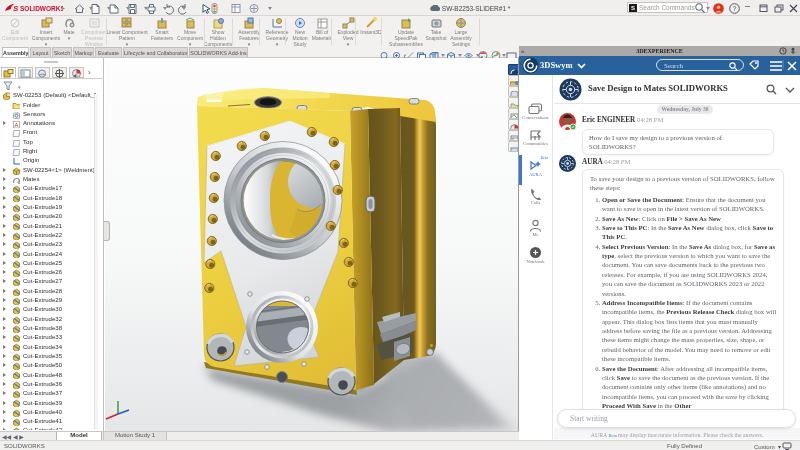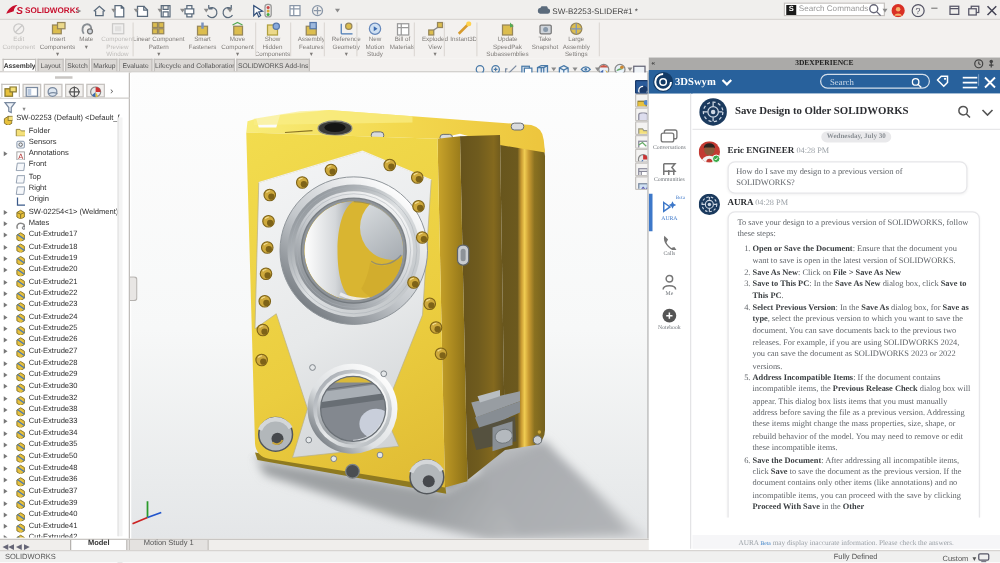--- a/index.html
+++ b/index.html
@@ -912,21 +912,21 @@
       <div id="chathdr">
         <svg width="23" height="23" style="position:absolute;left:5px;top:3px;">
             <circle cx="11.5" cy="11.5" r="11" fill="#1b3a5e"></circle>
             <g stroke="#cfd8e4" stroke-width="1">
               <circle cx="11.5" cy="11.5" r="4.2" fill="none"></circle>
               <circle cx="11.5" cy="11.5" r="7.8" fill="none" stroke-dasharray="2.5 2"></circle>
               <path d="M11.5,4 v3 M11.5,16 v3 M4,11.5 h3 M16,11.5 h3"></path>
             </g>
             <circle cx="11.5" cy="11.5" r="1.8" fill="#cfd8e4"></circle>
           </svg>
-        <span style="position:absolute;left:34px;top:8px;font-size:8.6px;font-weight:bold;color:#2d2f33;">Save Design to Older SOLIDWORKS</span>
+        <span style="position:absolute;left:34px;top:8px;font-size:8.6px;font-weight:bold;color:#2d2f33;">Save Design to Mates SOLIDWORKS</span>
         <svg width="11" height="11" style="position:absolute;left:212px;top:9px;">
             <circle cx="4.5" cy="4.5" r="3.4" fill="none" stroke="#555" stroke-width="1.2"></circle>
             <path d="M7,7 L10,10" stroke="#555" stroke-width="1.2"></path>
           </svg>
         <svg width="10" height="6" style="position:absolute;left:231px;top:12px;">
             <path d="M1,1 L5,5 L9,1" fill="none" stroke="#555" stroke-width="1.3"></path>
           </svg>
       </div>
       <div id="msgs">
         <div style="position:absolute;left:103px;top:0px;width:56px;height:9px;background:#e9e9eb;border-radius:5px;text-align:center;font-size:5.6px;color:#8a8f94;line-height:9px;font-weight:bold;">Wednesday, July 30</div>
@@ -967,20 +967,21 @@
             <li><b class="dk">Save As New</b>: Click on <b class="dk">File &gt; Save As New</b></li>
             <li><b class="dk">Save to This PC</b>: In the <b class="dk">Save As New</b> dialog box, click <b class="dk">Save to This PC</b>.</li>
             <li><b class="dk">Select Previous Version</b>: In the <b class="dk">Save As</b> dialog box, for <b class="dk">Save as type</b>, select the previous version to which you want to save the document. You can save documents back to the previous two releases. For example, if you are using SOLIDWORKS 2024, you can save the document as SOLIDWORKS 2023 or 2022 versions.</li>
             <li><b class="dk">Address Incompatible Items</b>: If the document contains incompatible items, the <b class="dk">Previous Release Check</b> dialog box will appear. This dialog box lists items that you must manually address before saving the file as a previous version. Addressing these items might change the mass properties, size, shape, or rebuild behavior of the model. You may need to remove or edit these incompatible items.</li>
             <li><b class="dk">Save the Document</b>: After addressing all incompatible items, click <b class="dk">Save</b> to save the document as the previous version. If the document contains only other items (like annotations) and no incompatible items, you can proceed with the save by clicking <b class="dk">Proceed With Save</b> in the <b class="dk">Other</b></li>
           </ol>
         </div>
       </div>
     </div>
     <div style="position:absolute;left:35px;top:382px;width:246px;height:11px;background:#f6f6f8;"></div>
+    <div id="inputbar">Start writing</div>
     <div id="disclaim">AURA <span style="color:#4285c8;font-size:4.5px;">Beta</span> may display inaccurate information. Please check the answers.</div>
   </div>
 
   <div id="mtabs">
     <span style="position:absolute;left:2px;top:1px;color:#667;font-size:6px;">◀◀ ◀ ▶</span>
     <span style="position:absolute;left:56px;top:0;width:46px;height:9px;background:#fff;border:1px solid #b5b2af;border-top:none;font-size:6px;font-weight:bold;color:#333;text-align:center;">Model</span>
     <span style="position:absolute;left:103px;top:0;width:64px;height:9px;background:#e4e2e0;border:1px solid #c5c2bf;border-top:none;font-size:6px;color:#555;text-align:center;">Motion Study 1</span>
   </div>
   <div id="statusbar">
     <span style="position:absolute;left:4px;top:1.5px;">SOLIDWORKS</span>

